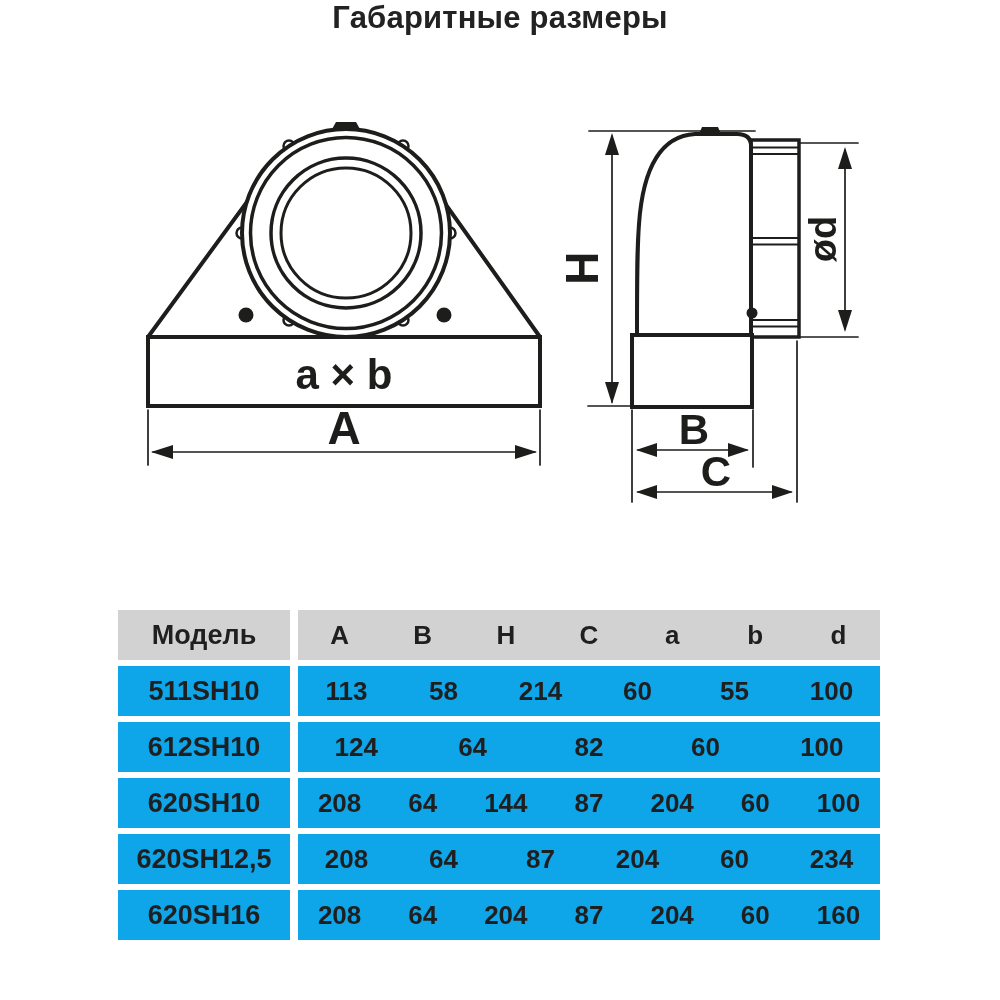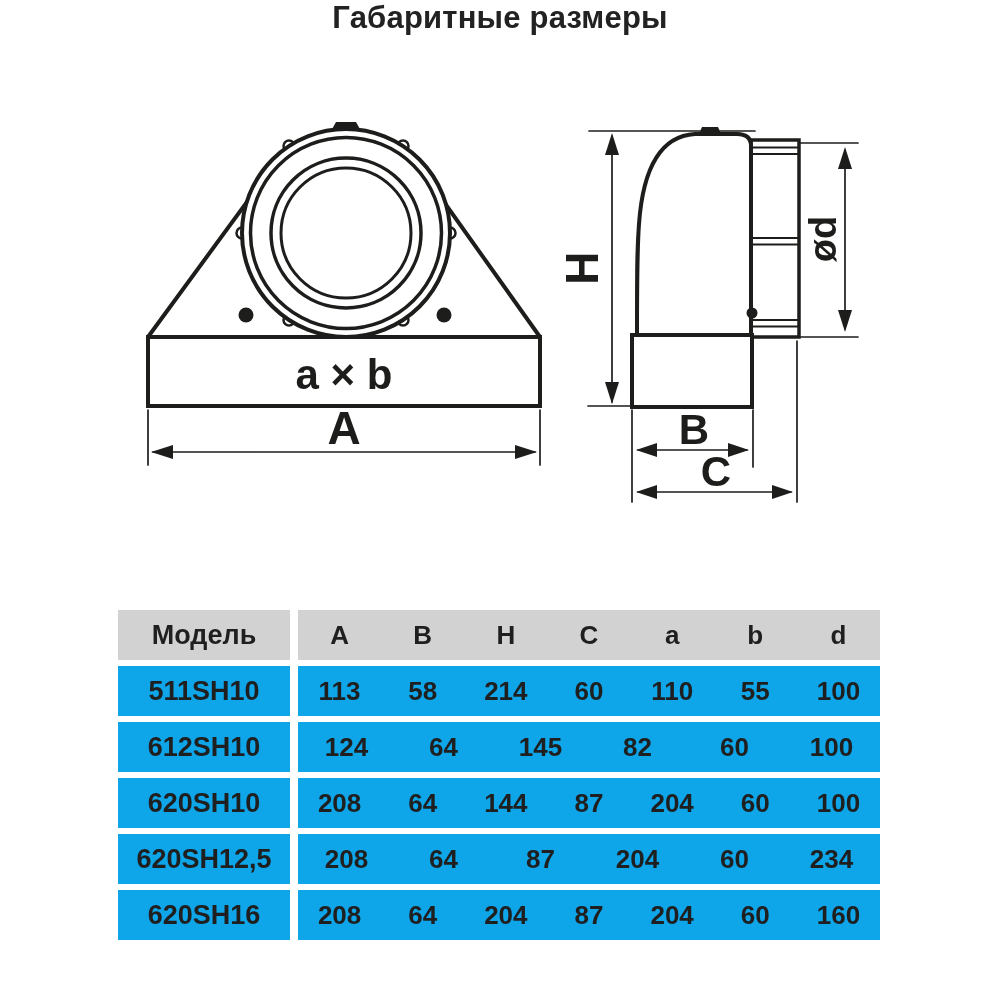--- a/index.html
+++ b/index.html
@@ -154,32 +154,30 @@
       </div>
     </div>
 
     <div class="t-row t-data">
       <div class="t-model">511SH10</div>
       <div class="t-vals">
         <div class="t-cell">113</div>
         <div class="t-cell">58</div>
         <div class="t-cell">214</div>
         <div class="t-cell">60</div>
-        <div class="t-cell">110</div>
         <div class="t-cell">55</div>
         <div class="t-cell">100</div>
       </div>
     </div>
 
     <div class="t-row t-data">
       <div class="t-model">612SH10</div>
       <div class="t-vals">
         <div class="t-cell">124</div>
         <div class="t-cell">64</div>
-        <div class="t-cell">145</div>
         <div class="t-cell">82</div>
         <div class="t-cell">60</div>
         <div class="t-cell">100</div>
       </div>
     </div>
 
     <div class="t-row t-data">
       <div class="t-model">620SH10</div>
       <div class="t-vals">
         <div class="t-cell">208</div>

